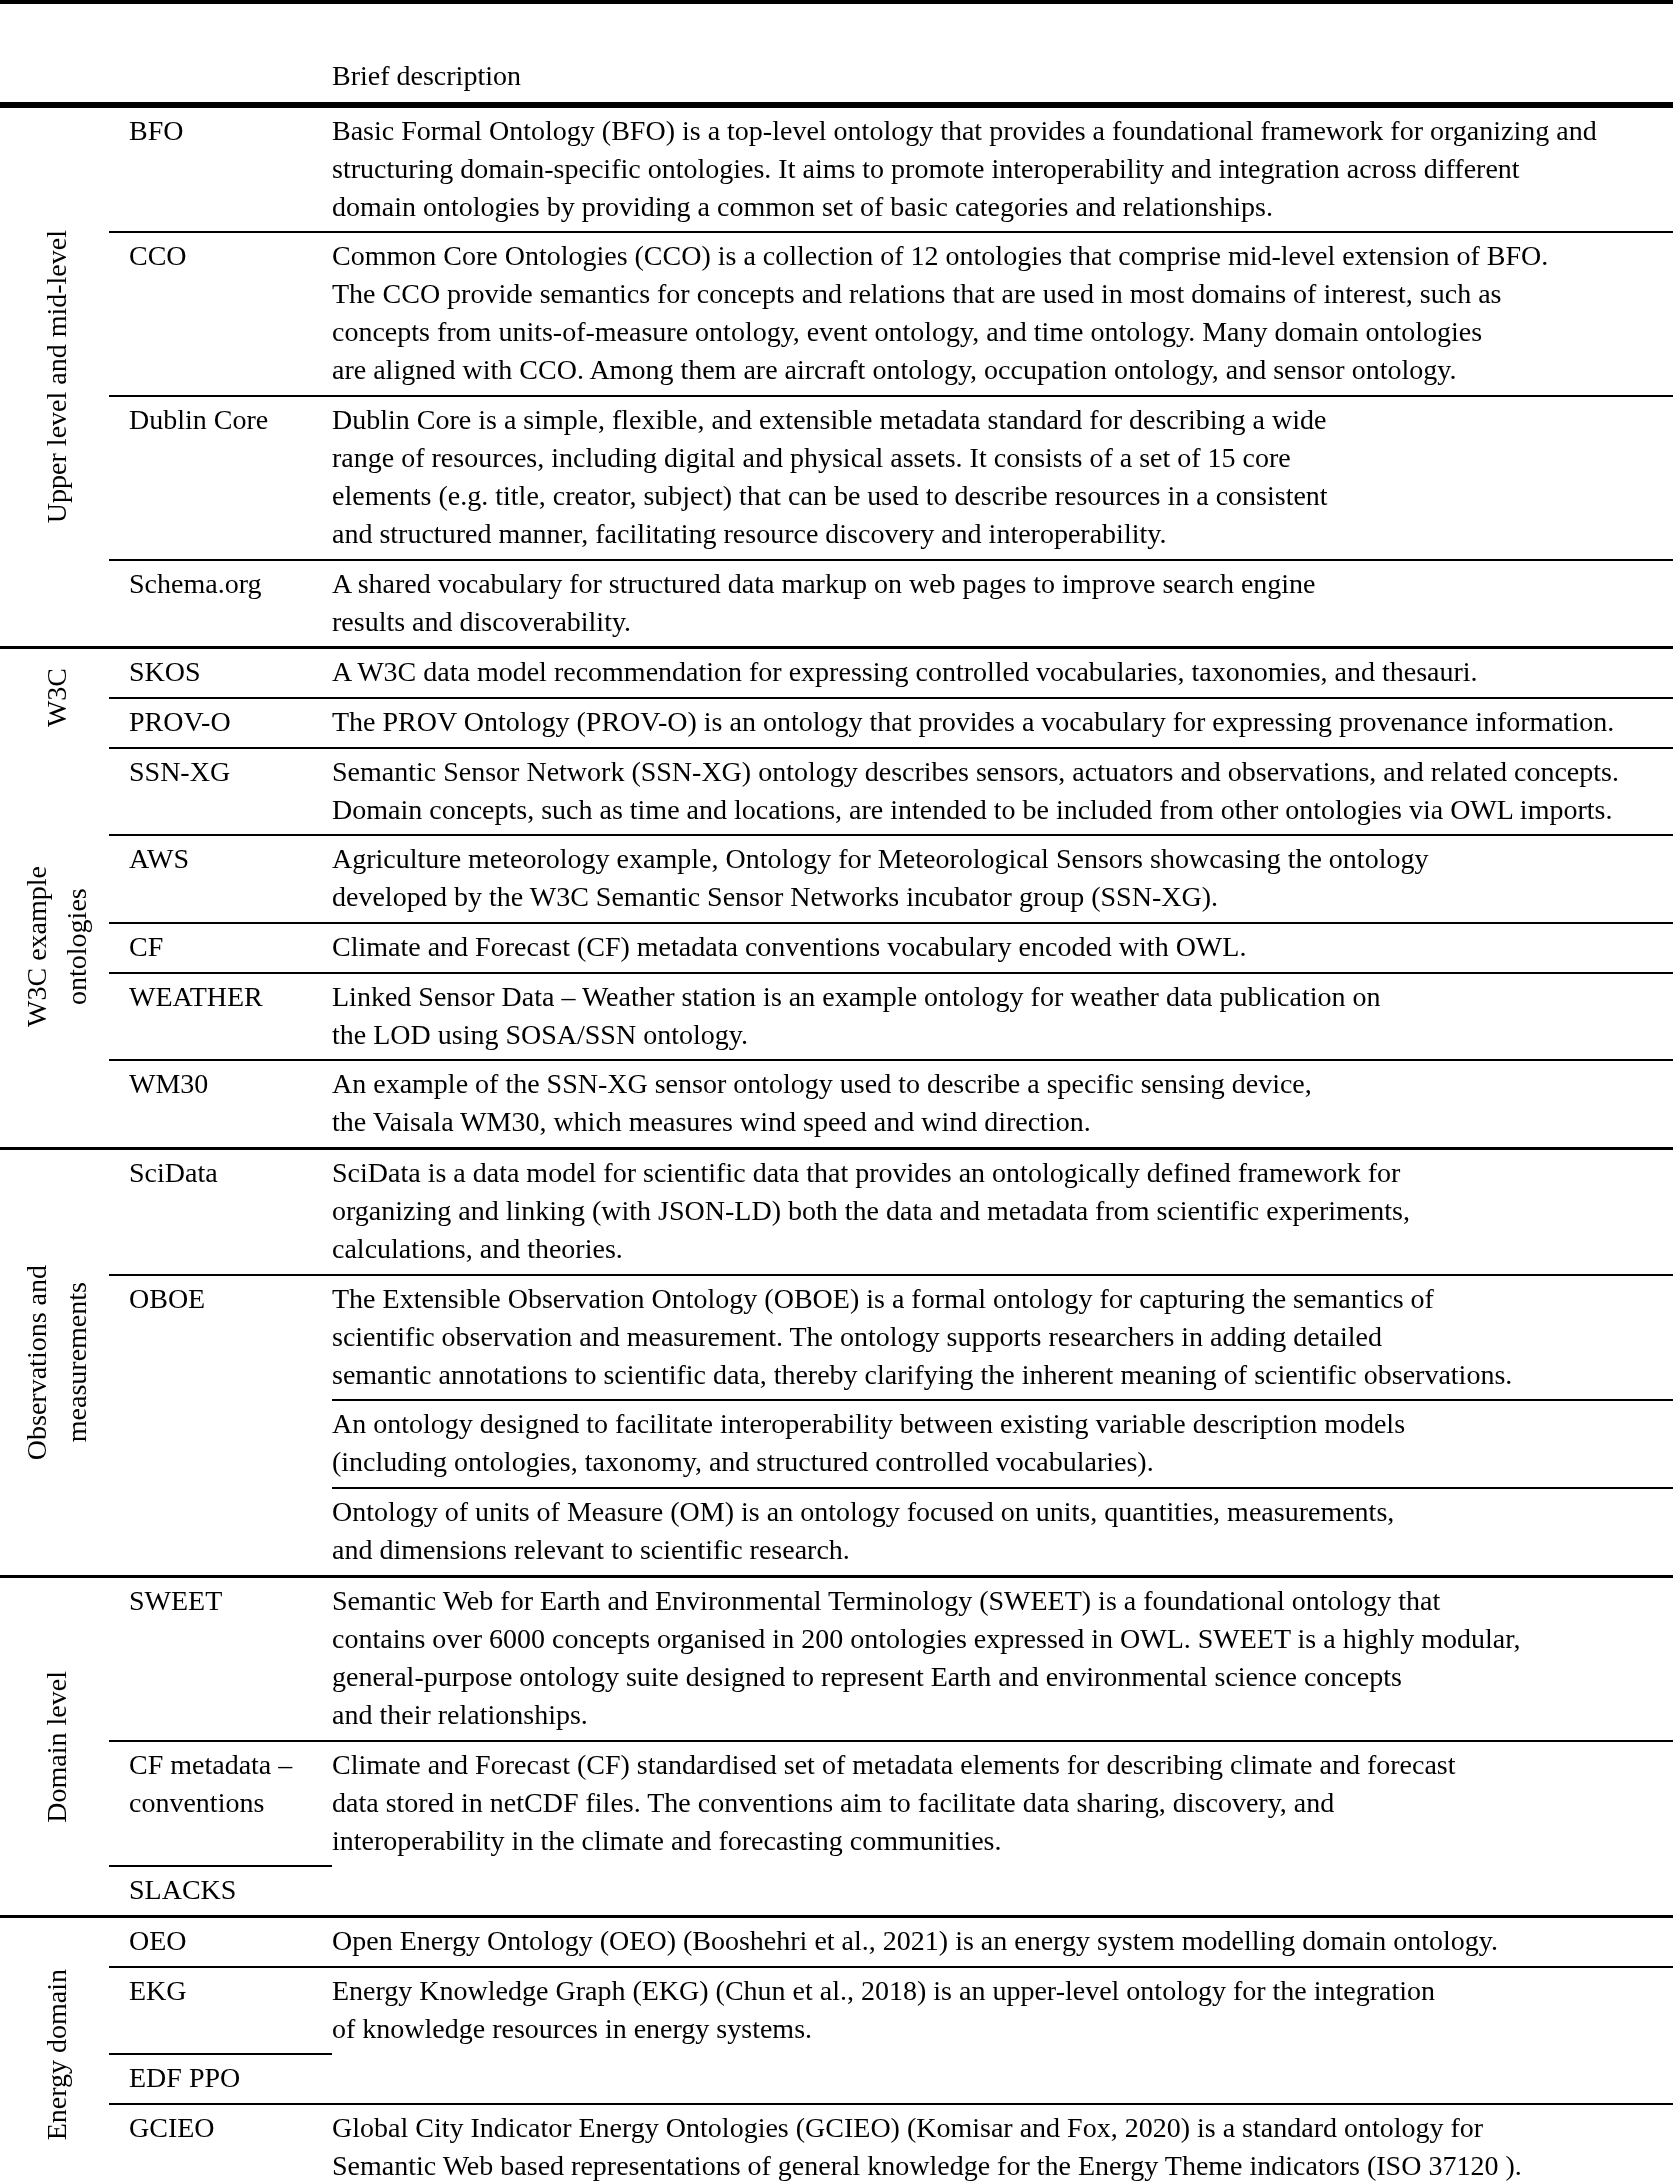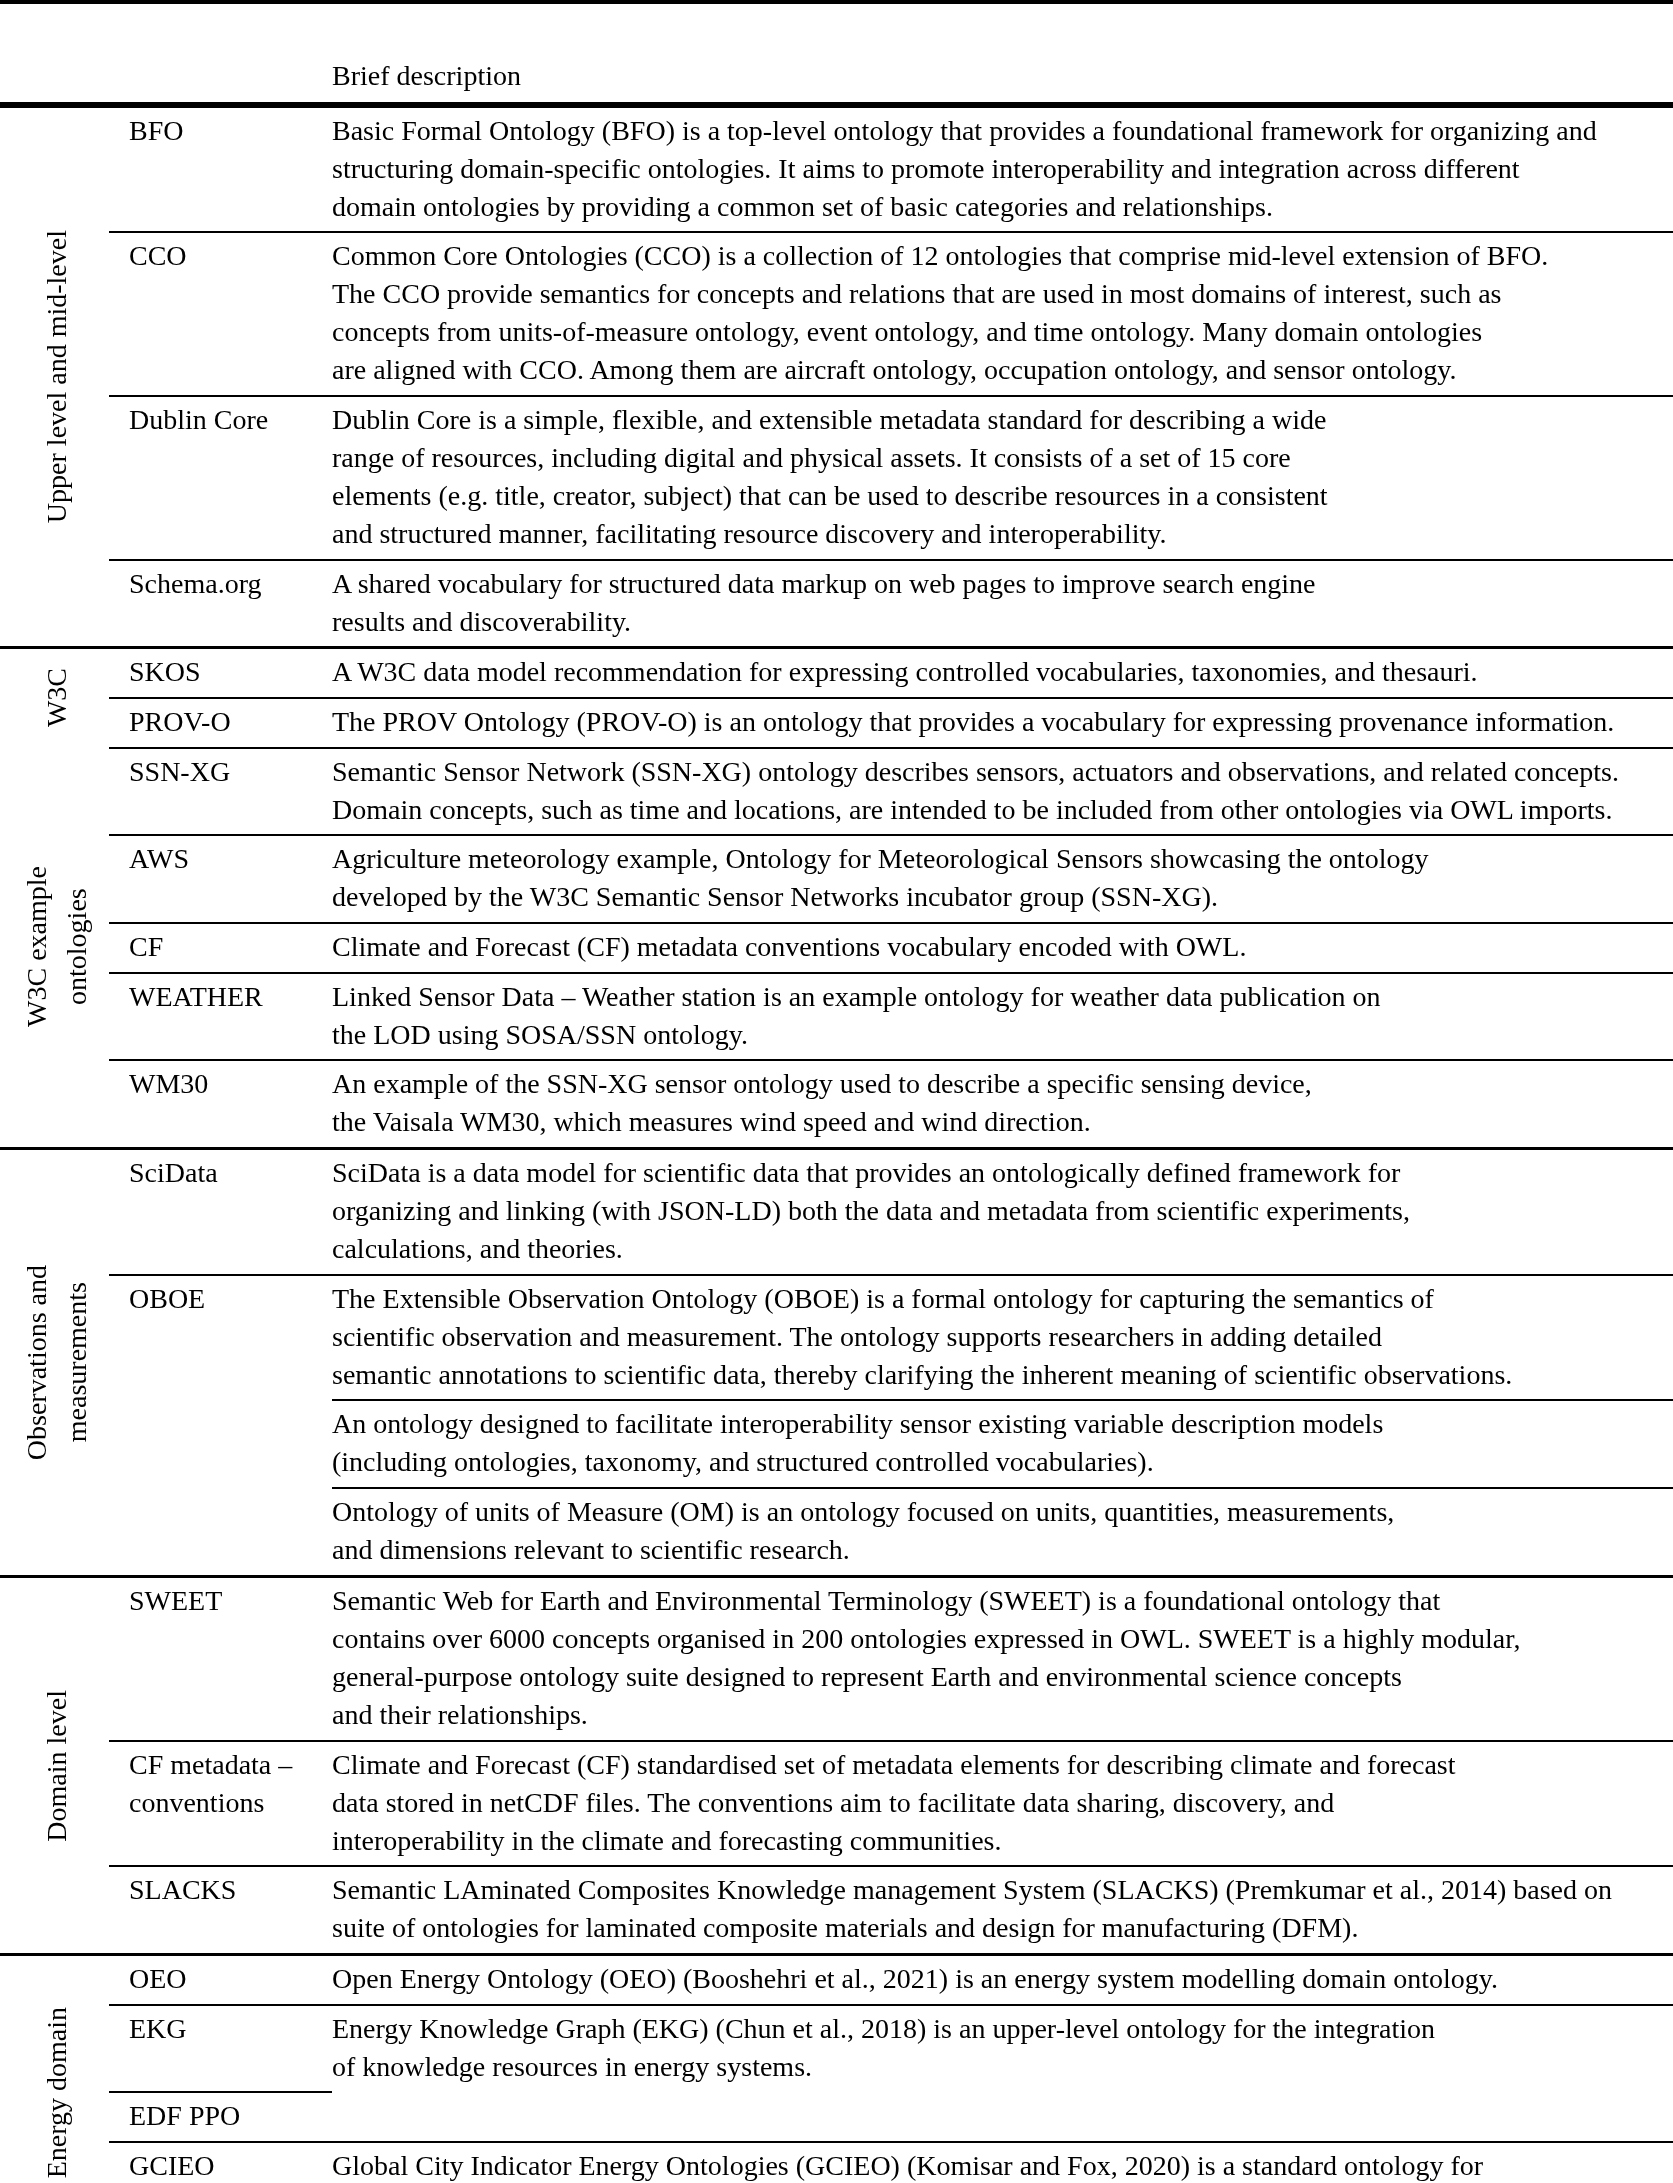--- a/index.html
+++ b/index.html
@@ -151,21 +151,21 @@
   <div class="cell acronym">SciData</div>
   <div class="cell desc">SciData is a data model for scientific data that provides an ontologically defined framework for
 organizing and linking (with JSON-LD) both the data and metadata from scientific experiments,
 calculations, and theories.</div>
 
   <div class="cell acronym sep">OBOE</div>
   <div class="cell desc sep">The Extensible Observation Ontology (OBOE) is a formal ontology for capturing the semantics of
 scientific observation and measurement. The ontology supports researchers in adding detailed
 semantic annotations to scientific data, thereby clarifying the inherent meaning of scientific observations.</div>
 
-  <div class="cell desc sep">An ontology designed to facilitate interoperability sensor existing variable description models
+  <div class="cell desc sep">An ontology designed to facilitate interoperability between existing variable description models
 (including ontologies, taxonomy, and structured controlled vocabularies).</div>
 
   <div class="cell desc sep">Ontology of units of Measure (OM) is an ontology focused on units, quantities, measurements,
 and dimensions relevant to scientific research.</div>
 </div>
       <div class="group">
     <div class="group-label" style="grid-row: 1 / span 3;">
       <span class="vtext">Domain level</span>
     </div>
 
@@ -175,22 +175,20 @@
 general-purpose ontology suite designed to represent Earth and environmental science concepts
 and their relationships.</div>
 
   <div class="cell acronym sep">CF metadata –
 conventions</div>
   <div class="cell desc sep">Climate and Forecast (CF) standardised set of metadata elements for describing climate and forecast
 data stored in netCDF files. The conventions aim to facilitate data sharing, discovery, and
 interoperability in the climate and forecasting communities.</div>
 
   <div class="cell acronym sep">SLACKS</div>
-  <div class="cell desc sep">Semantic LAminated Composites Knowledge management System (SLACKS) (Premkumar et al., 2014) based on
-suite of ontologies for laminated composite materials and design for manufacturing (DFM).</div>
 </div>
       <div class="group">
     <div class="group-label" style="grid-row: 1 / span 4;">
       <span class="vtext">Energy domain</span>
     </div>
 
   <div class="cell acronym">OEO</div>
   <div class="cell desc">Open Energy Ontology (OEO) (Booshehri et al., 2021) is an energy system modelling domain ontology.</div>
 
   <div class="cell acronym sep">EKG</div>

